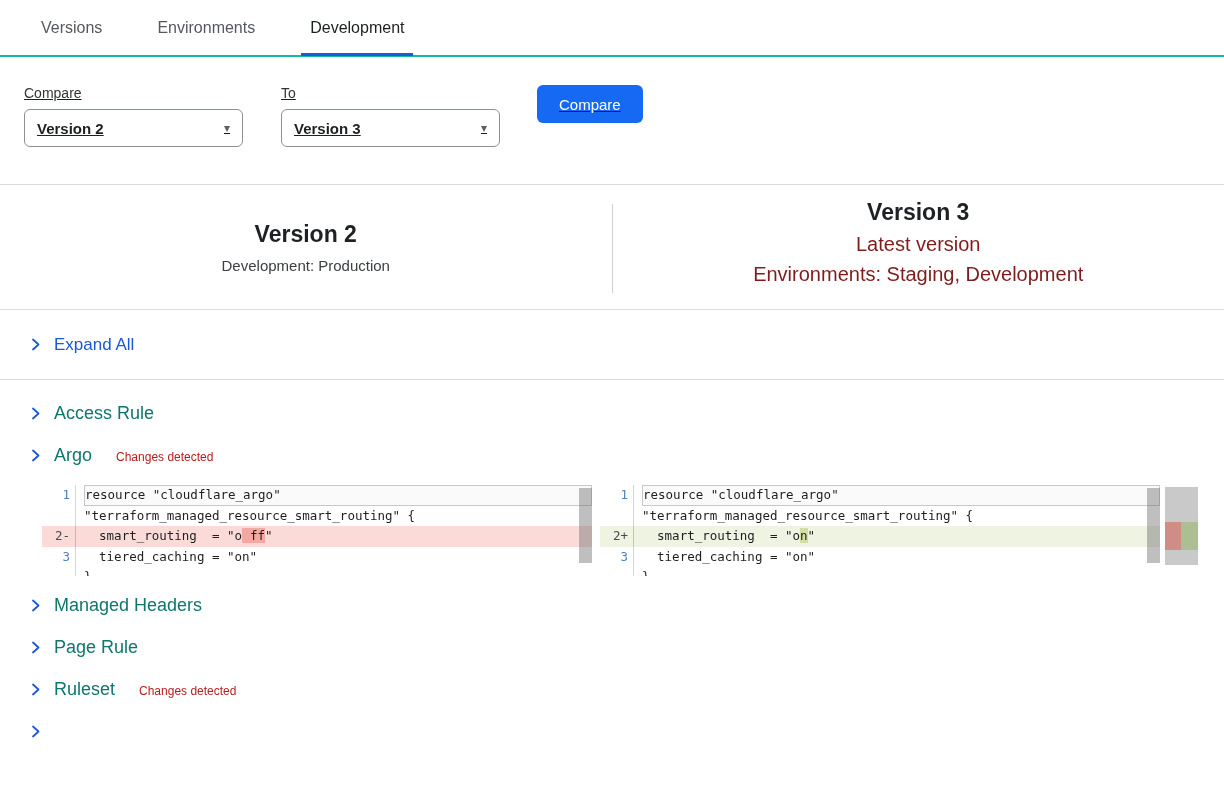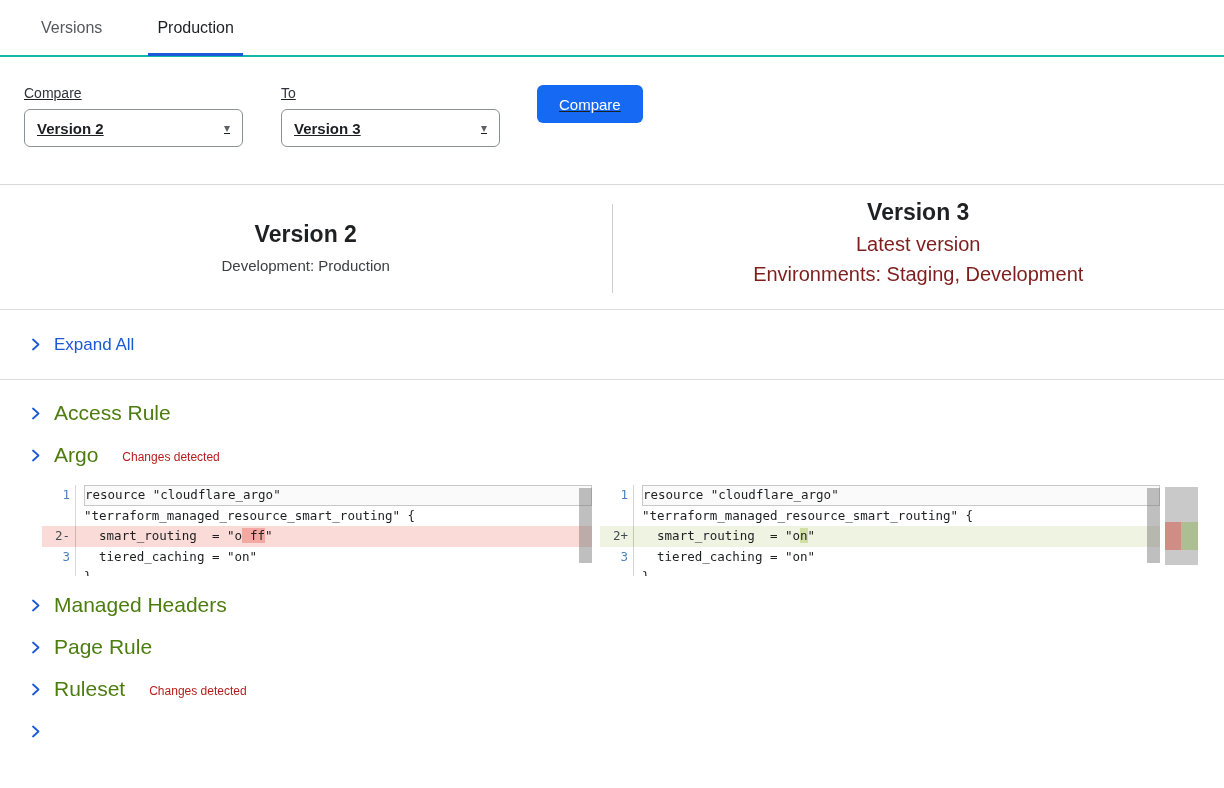--- a/index.html
+++ b/index.html
@@ -44,21 +44,21 @@
   
   .expand-row { height:70px; border-bottom:1px solid #dcdcdc; display:flex;
     align-items:center; padding-left:30px; cursor:pointer; }
   .chev { color:#1b58d4; display:inline-flex; margin-right:13px; }
   .expand-label { font-size:17px; color:#1b58d4; }
 
   
   .sections { margin-top:12px; }
   .section-row { height:42px; display:flex; align-items:center; padding-left:30px;
     cursor:pointer; }
-  .section-label { font-size:21px; color:#4d7c0f; margin-left:13px; }
+  .section-label { font-size:18px; color:#0f766e; margin-left:13px; }
   .section-badge { font-size:12px; color:#b91c1c; margin-left:24px; padding-top:3px; }
 
   
   .diff-wrap { display:flex; margin:9px 0 8px 42px; }
   .diff-panel { height:91px; overflow:hidden; position:relative; background:#fff;
     font-family:"DejaVu Sans Mono", monospace; font-size:12.5px; }
   .diff-panel.left { width:550px; }
   .diff-panel.right { width:560px; margin-left:8px; }
   .drow { display:flex; height:20.5px; line-height:20.5px; white-space:pre; }
   .gut { width:34px; flex:0 0 34px; text-align:right; padding-right:5px;
@@ -81,22 +81,25 @@
   .mm-add { position:absolute; left:16px; right:0; top:35px; height:28px;
     background:#abbf93; }
 </style>
 </head>
 <body>
 
 <div class="tabs-row">
   <div class="tab">
     <span>Versions</span>
   </div>
+  <div class="tab">
+    <span>Environments</span>
+  </div>
   <div class="tab active">
-    <span>Production</span>
+    <span>Development</span>
     <span class="tab-underline"></span>
   </div>
 </div>
 
 <div class="controls">
   <div class="ctl-group">
     <span class="ctl-label">Compare</span>
     <div class="select-box">
       <span class="select-value">Version 2</span>
       <span class="select-caret">▾</span>

